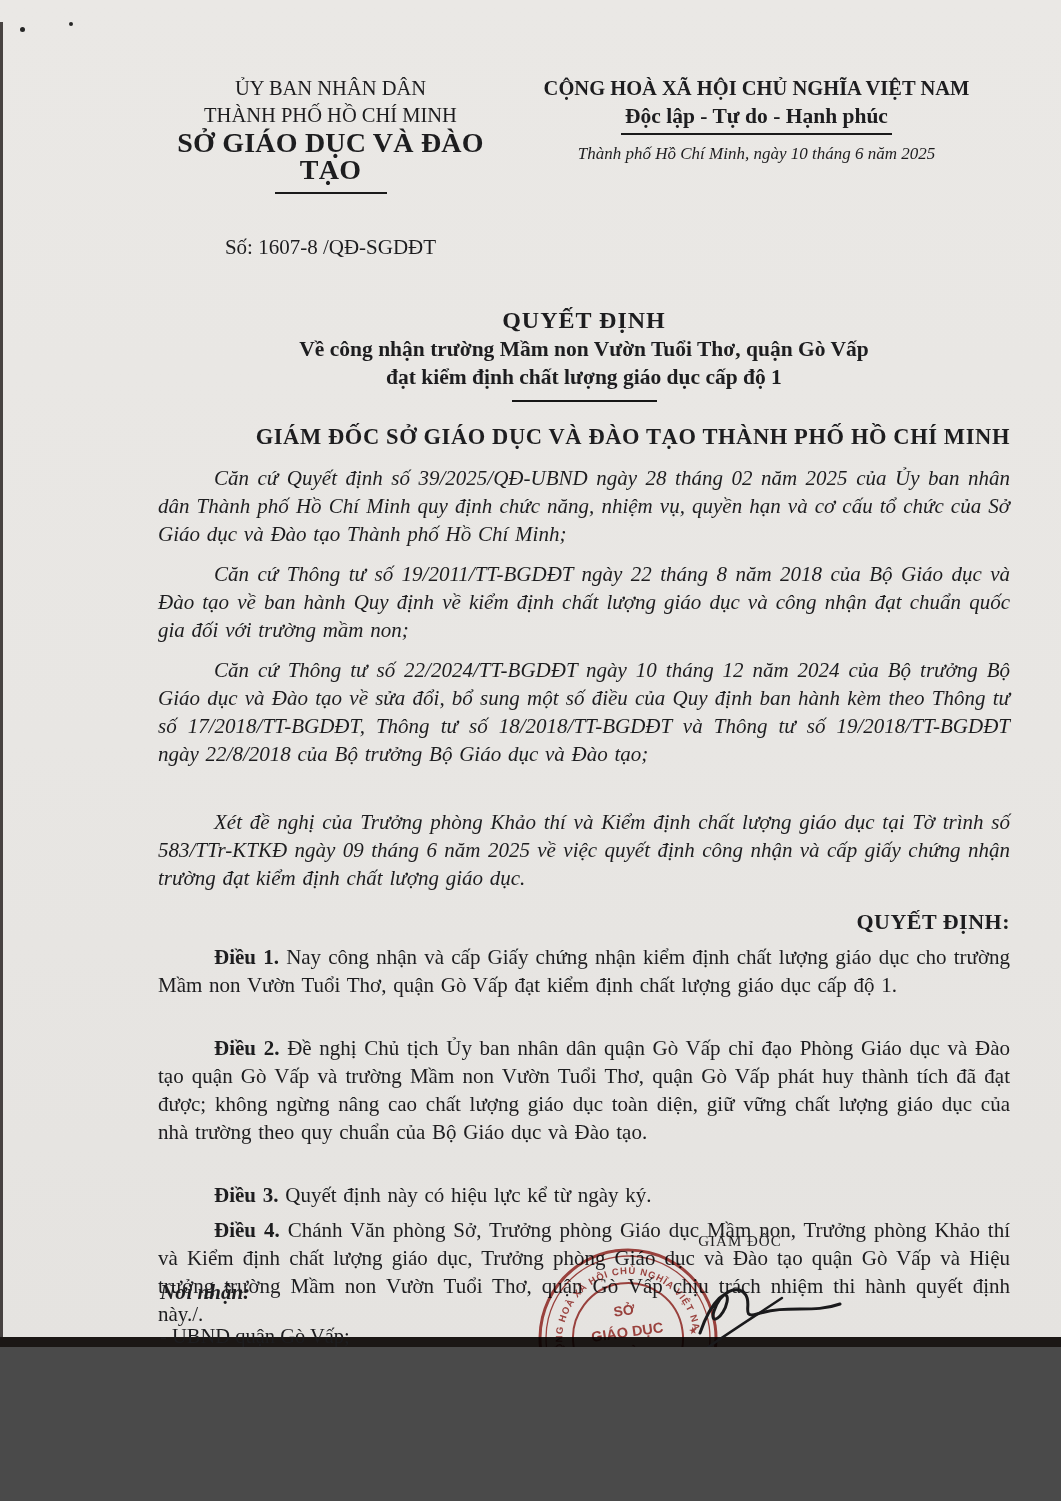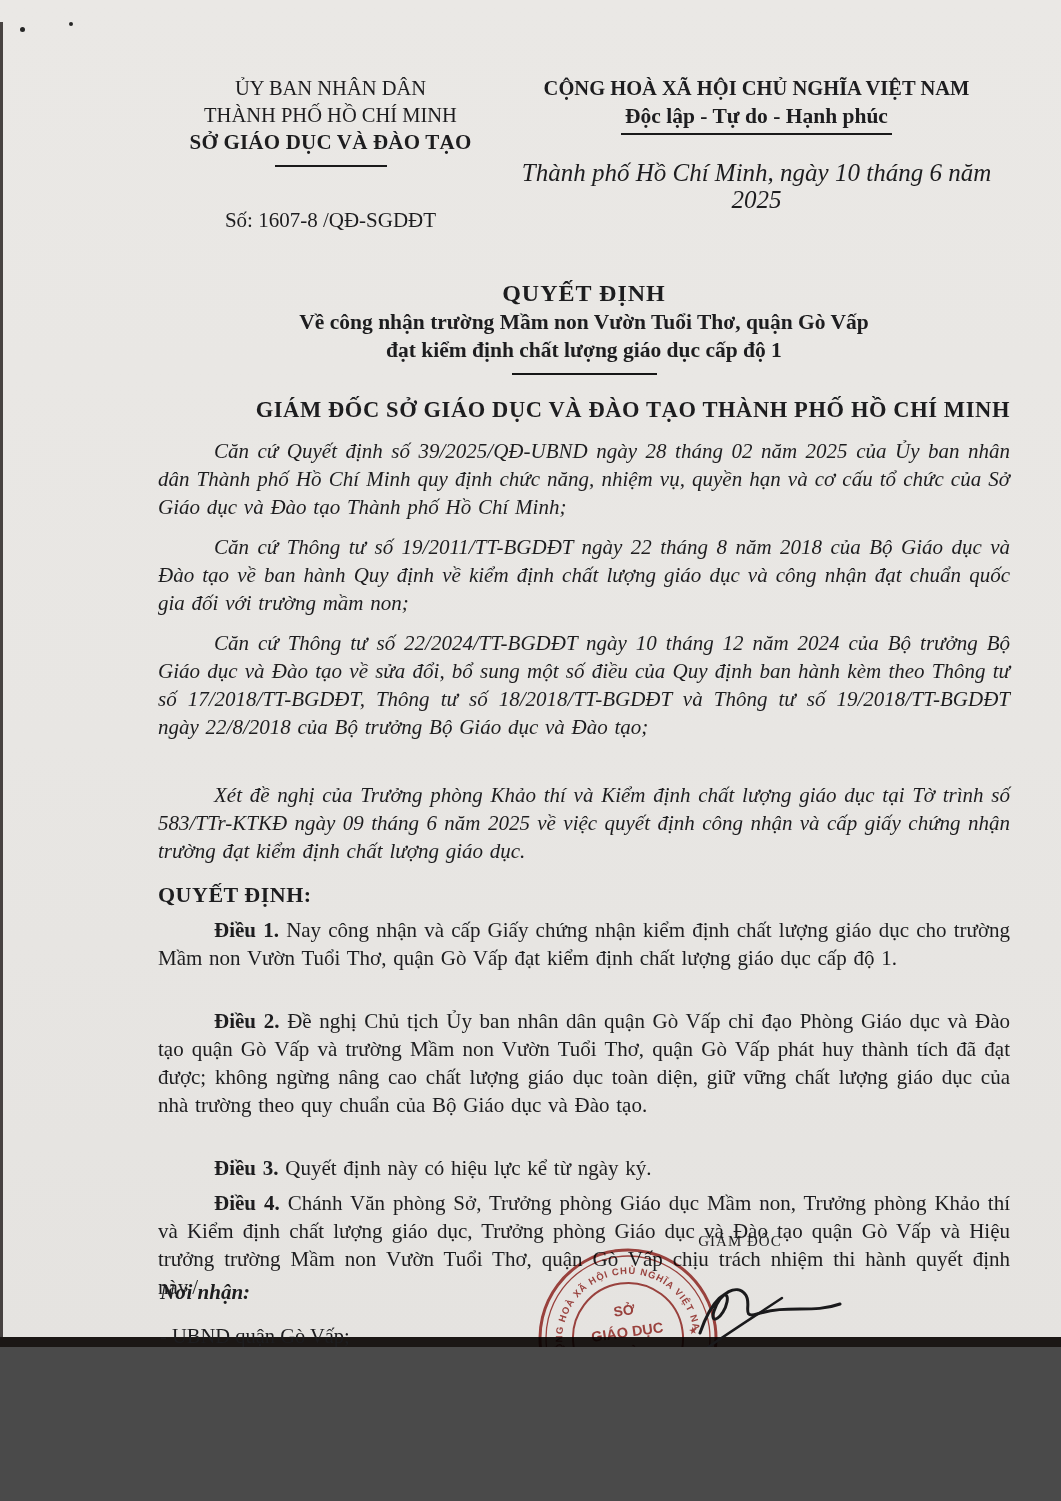--- a/index.html
+++ b/index.html
@@ -19,39 +19,39 @@
   .speck1 { left:20px; top:27px; width:5px; height:5px; }
   .speck2 { left:69px; top:22px; width:4px; height:4px; }
 
   .content { position:absolute; left:158px; top:75px; width:852px; }
 
   
   .hdr { display:flex; }
   .hdr-left { width:345px; text-align:center; font-size:20.5px; line-height:27px; }
   .hdr-right { flex:1; text-align:center; font-size:20.5px; line-height:27px; }
   .b { font-weight:bold; }
-  .hdr-left .org { font-size:21px; letter-spacing:.2px; }
+  .hdr-left .org { font-size:28px; letter-spacing:.2px; }
   .rule-small { width:112px; border-top:2px solid #1a1a1a; margin:9px auto 0; }
   .doc-number { margin-top:40px; font-size:21px; }
   .motto { display:inline-block; font-size:21.5px; font-weight:bold; border-bottom:2px solid #1a1a1a; padding:0 4px 3px; margin-top:1px; }
-  .dateline { font-style:italic; font-size:25px; margin-top:24px; }
+  .dateline { font-style:italic; font-size:17px; margin-top:5px; }
 
   
   .title-block { text-align:center; margin-top:44px; }
   .title-main { font-size:24px; font-weight:bold; letter-spacing:1px; line-height:30px; }
   .title-sub { font-size:21.5px; font-weight:bold; line-height:28px; }
   .rule-title { width:145px; border-top:2.5px solid #161616; margin:9px auto 7px; }
 
   .authority { text-align:right; font-weight:bold; font-size:22.5px; letter-spacing:.6px; margin-top:20px; line-height:30px; white-space:nowrap; }
 
   
   .preamble { font-style:italic; }
   p.body-p { font-size:21px; line-height:28px; text-align:justify; text-indent:56px; margin:12px 0 0; word-spacing:1.5px; }
   p.lines-3 { min-height:84px; } p.lines-4 { min-height:112px; } p.lines-5 { min-height:140px; } p.lines-1 { min-height:28px; }
-  .decision-heading { text-align:left; font-weight:bold; font-size:22px; letter-spacing:.5px; margin-top:15px; line-height:29px; }
+  .decision-heading { text-align:right; font-weight:bold; font-size:22px; letter-spacing:.5px; margin-top:15px; line-height:29px; }
   .articles p.body-p { margin-top:7px; }
   .art-label { font-weight:bold; }
 
   
   .recipients { position:absolute; left:160px; top:1278px; font-size:20.5px; line-height:28px; }
   .recipients-heading { font-weight:bold; font-style:italic; font-size:21px; }
   .recipients-list { margin-top:16px; }
 
   .sig-title { position:absolute; left:640px; top:1233px; width:200px; text-align:center; font-weight:normal; font-size:15px; letter-spacing:1px; }
   .sig-name  { position:absolute; left:608px; top:1374px; width:230px; text-align:center; font-weight:bold; font-size:21.5px; }

